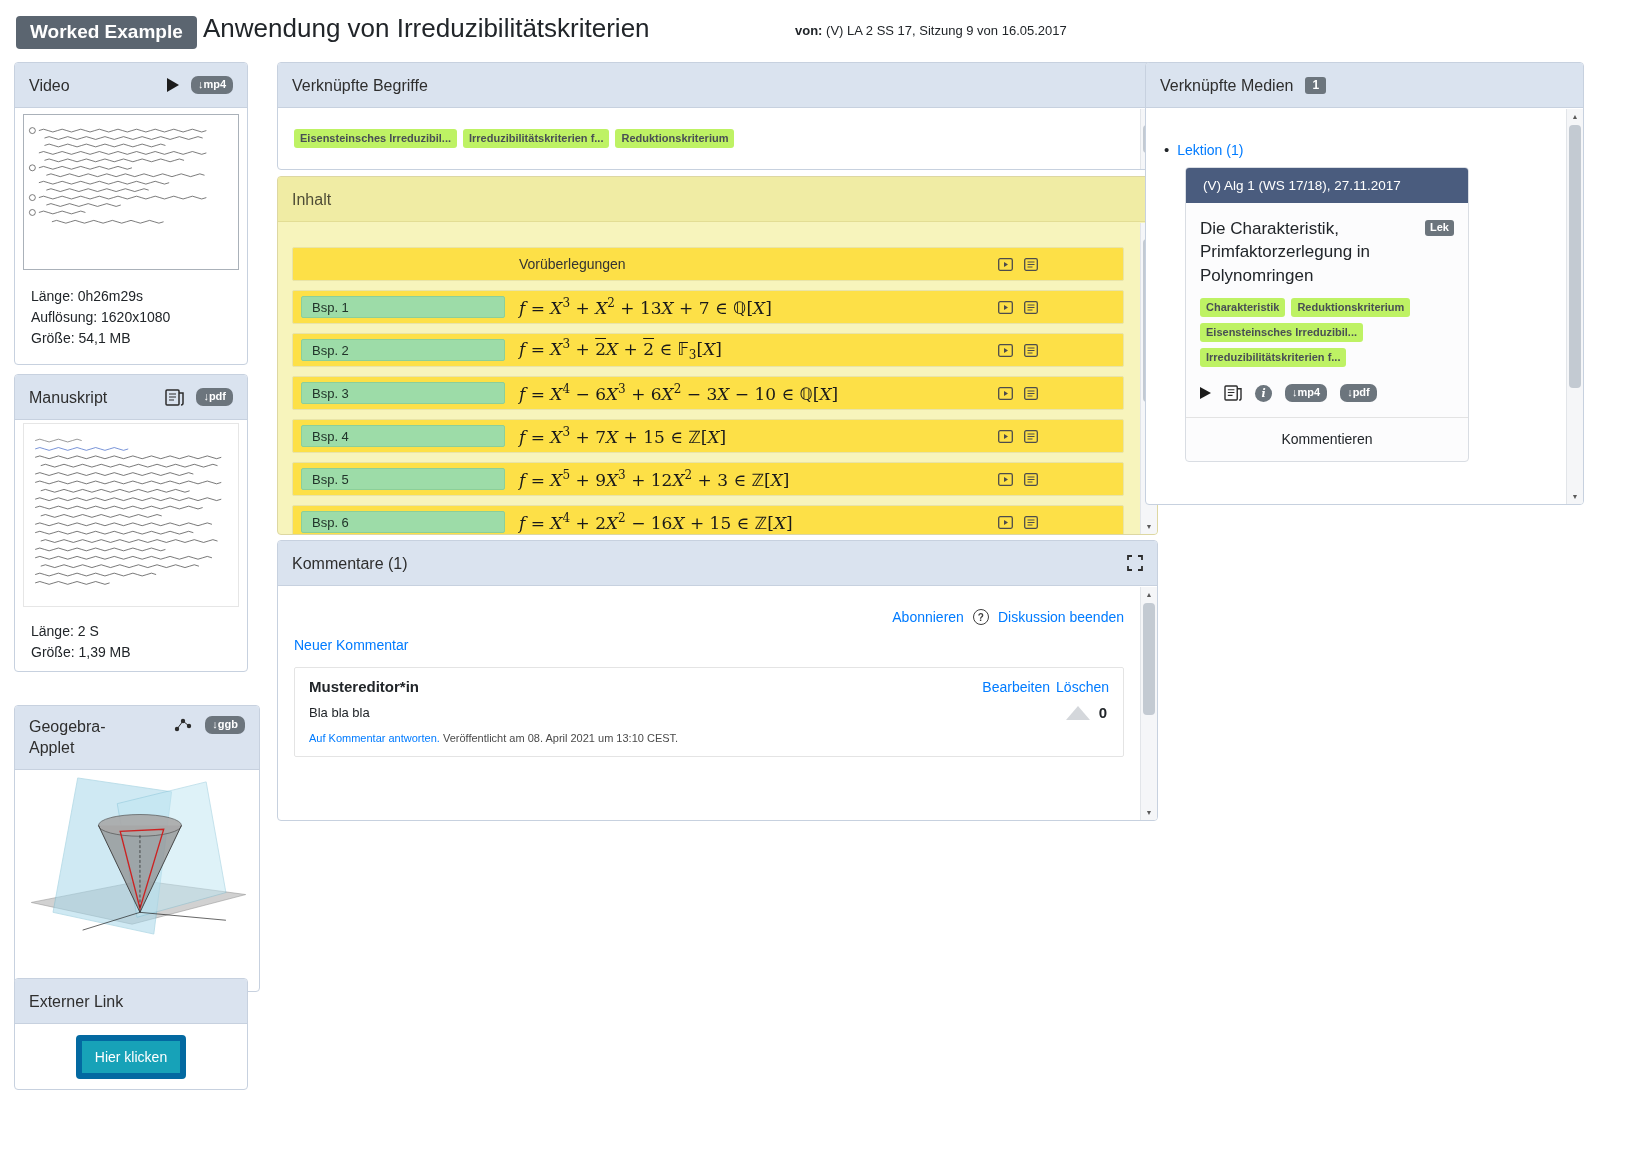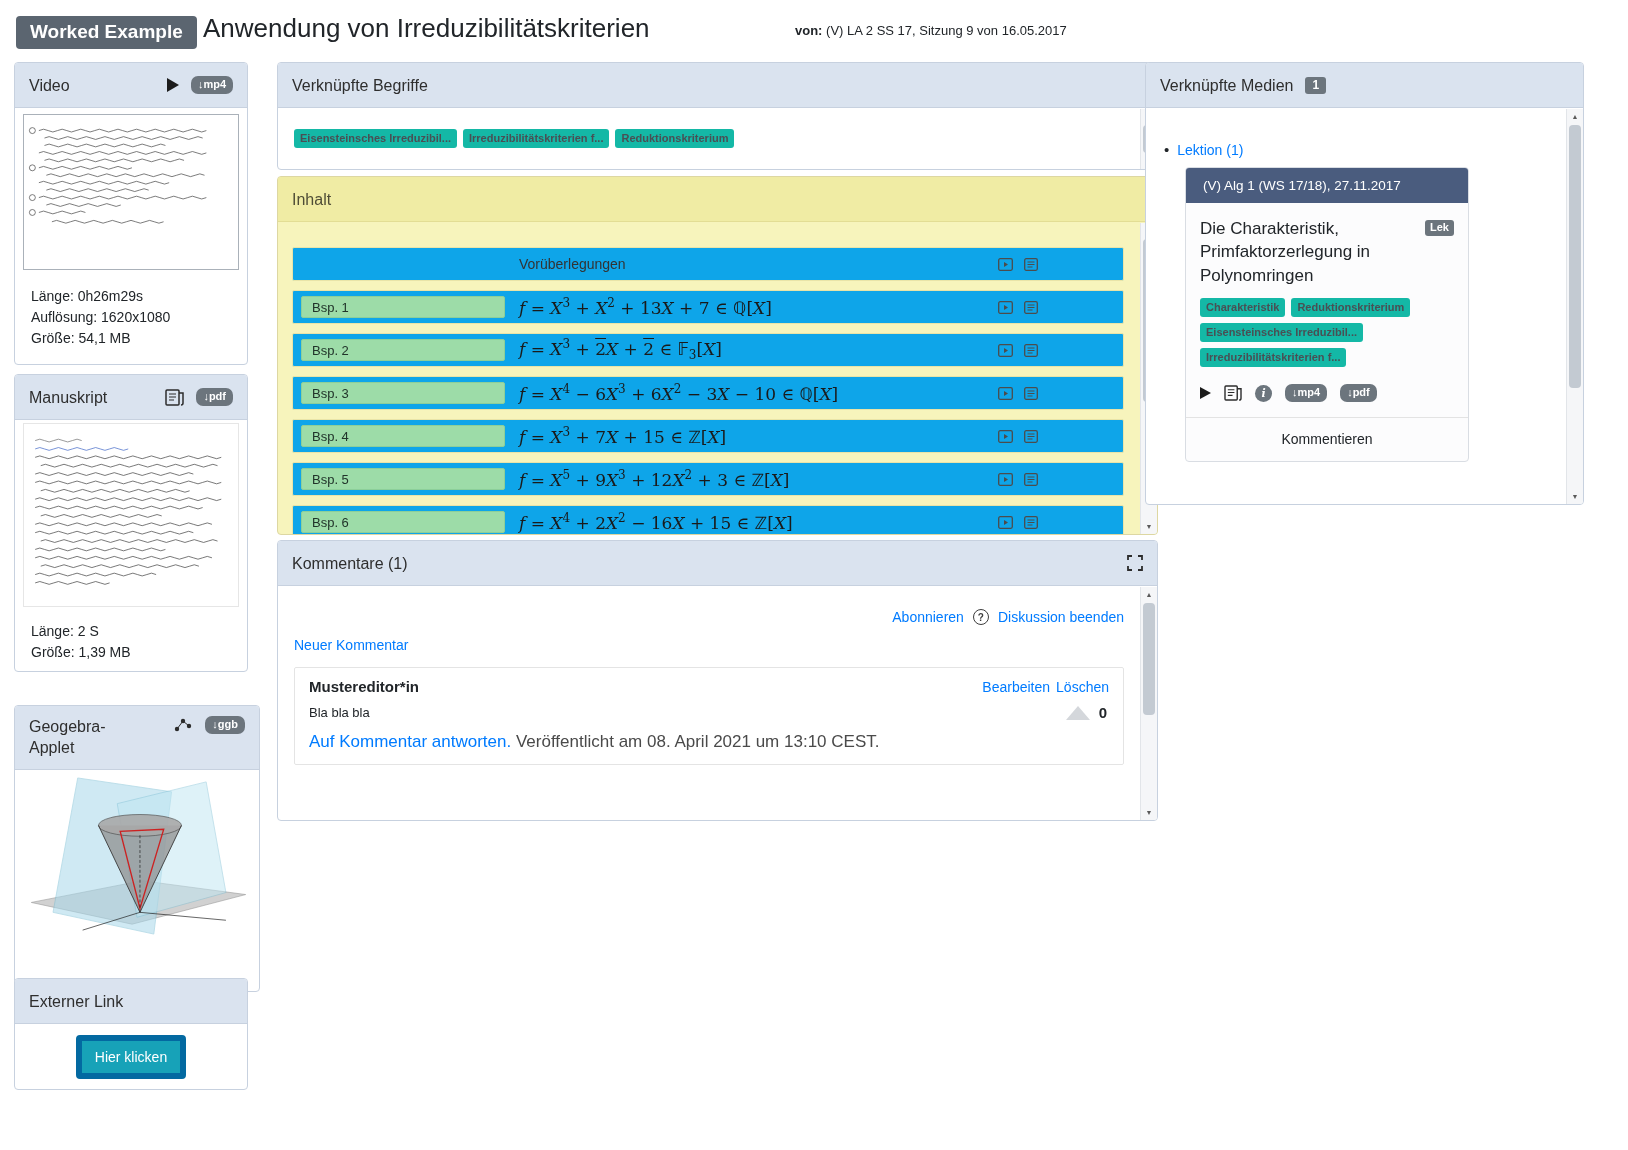--- a/index.html
+++ b/index.html
@@ -49,26 +49,26 @@
   #manuskriptPanel .thumb { height:184px; margin:3px 8px 6px; border:1px solid #e6e6e6; }
   #geogebraPanel { left:14px; top:705px; width:246px; height:287px; }
   #geogebraPanel .thumb { height:166px; margin:4px 8px 4px; }
   #externPanel { left:14px; top:978px; width:234px; height:112px; }
   .extern-body { display:flex; align-items:center; justify-content:center; height:66px; }
   .teal-btn { background:#17a2b8; color:#fff; border:6px solid #0369a1; border-radius:4px; font-size:14px; padding:8px 13px; font-family:inherit; cursor:pointer; }
 
   
   #termsPanel { left:277px; top:62px; width:881px; height:108px; }
   .terms-body { padding:21px 16px 0; display:flex; gap:6px; }
-  .chip { background:#14b8a6; color:#494f54; font-size:11px; font-weight:700; padding:3px 6px 4px; border-radius:3px; white-space:nowrap; height:fit-content; }
+  .chip { background:#bef264; color:#494f54; font-size:11px; font-weight:700; padding:3px 6px 4px; border-radius:3px; white-space:nowrap; height:fit-content; }
 
   #inhaltPanel { left:277px; top:176px; width:881px; height:359px; border-color:#ddd7a2; background:#f7f4bc; }
   #inhaltPanel .panel-h { background:#f0eca4; border-bottom-color:#e3dd94; color:#4f4d36; }
   .c-body { position:absolute; top:46px; left:0; right:17px; bottom:0; overflow:hidden; padding-top:24px; }
-  .c-row { display:flex; align-items:center; height:34px; margin:0 16px 9px 14px; background:#0ea5e9; border:1px solid #e9e4a8; border-radius:2px; padding-left:8px; position:relative; }
+  .c-row { display:flex; align-items:center; height:34px; margin:0 16px 9px 14px; background:#fde047; border:1px solid #e9e4a8; border-radius:2px; padding-left:8px; position:relative; }
   .c-label { width:204px; min-width:204px; height:22px; background:#9ddca8; border:1px solid #8ccf99; border-radius:2px; display:flex; align-items:center; padding-left:10px; font-size:13px; color:#21342a; }
   .c-label.empty { visibility:hidden; }
   .c-formula { margin-left:14px; font-family:"DejaVu Serif", serif; font-size:17px; color:#1a1a1a; white-space:nowrap; }
   .c-formula i { font-style:italic; }
   .c-formula sup { font-size:12px; }
   .c-formula sub { font-size:12px; }
   .c-formula .ovl { text-decoration:overline; }
   .c-formula .bb { font-family:"DejaVu Sans", sans-serif; }
   .c-formula.plain { font-family:"Liberation Sans", sans-serif; font-size:14px; color:#333; }
   .c-icons { position:absolute; right:85px; top:0; bottom:0; display:flex; gap:11px; align-items:center; }
@@ -81,21 +81,21 @@
   .qicon { width:16px; height:16px; border:1.5px solid #3d3d3d; border-radius:50%; display:inline-flex; align-items:center; justify-content:center; font-size:10px; font-weight:700; color:#3d3d3d; }
   .cm-new { margin-top:12px; font-size:14px; }
   .comment-card { margin-top:14px; background:#fff; border:1px solid #e4e4e4; border-radius:2px; padding:10px 14px 12px; }
   .cc-top { display:flex; justify-content:space-between; align-items:baseline; }
   .cc-author { font-weight:700; font-size:15px; }
   .cc-actions { font-size:14px; display:flex; gap:6px; }
   .cc-body-row { display:flex; justify-content:space-between; align-items:center; margin-top:9px; font-size:13px; }
   .cc-vote { display:flex; align-items:center; gap:9px; margin-right:2px; }
   .vote-up { width:0; height:0; border-left:12px solid transparent; border-right:12px solid transparent; border-bottom:14px solid #d4d7db; }
   .vote-count { font-weight:700; font-size:15px; }
-  .cc-foot { margin-top:11px; font-size:17px; }
+  .cc-foot { margin-top:11px; font-size:11px; }
   .cc-pub { color:#4a4a4a; }
 
   
   #medienPanel { left:1145px; top:62px; width:439px; height:443px; }
   .md-body { position:absolute; top:46px; left:0; right:17px; bottom:0; padding:32px 12px 0 18px; }
   .md-group { font-size:14px; }
   .md-group .bullet { color:#212529; margin-right:8px; font-size:15px; }
   .media-card { margin:9px 0 0 21px; width:284px; border:1px solid #d9dde3; border-radius:4px; background:#fcfcfd; overflow:hidden; }
   .mc-head { background:#4a5c7e; color:#fff; font-size:13.5px; padding:10px 17px; }
   .mc-body { padding:14px 14px 0; position:relative; }

